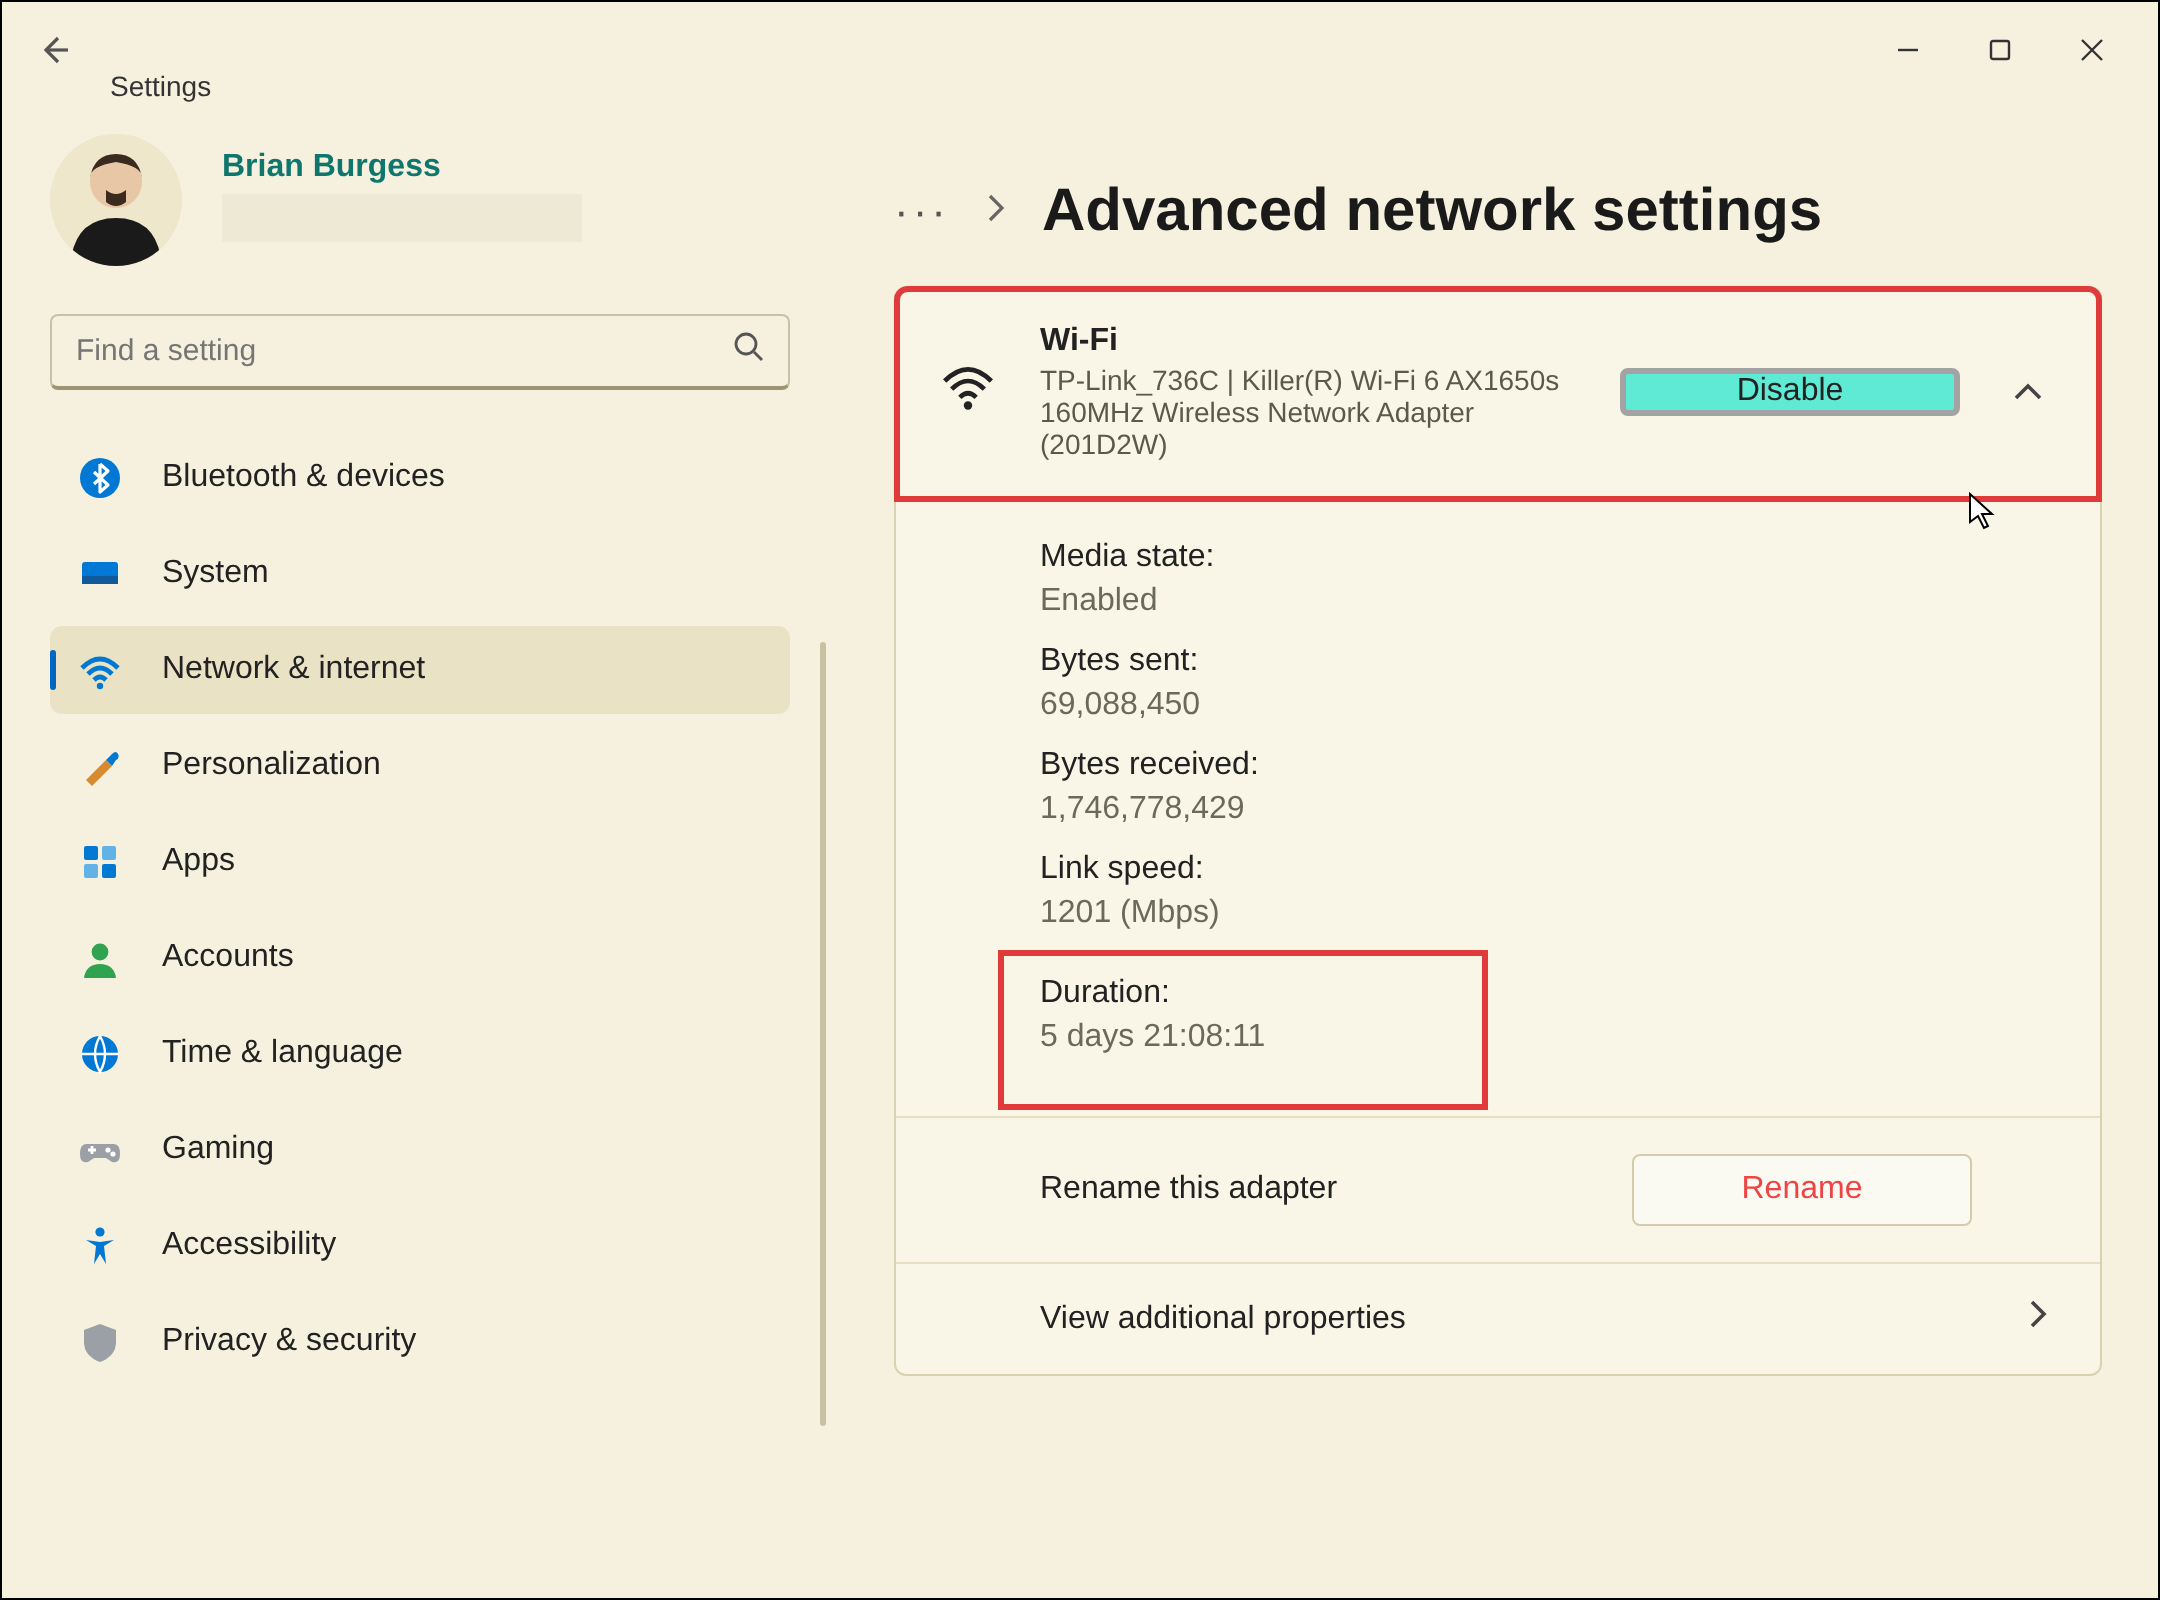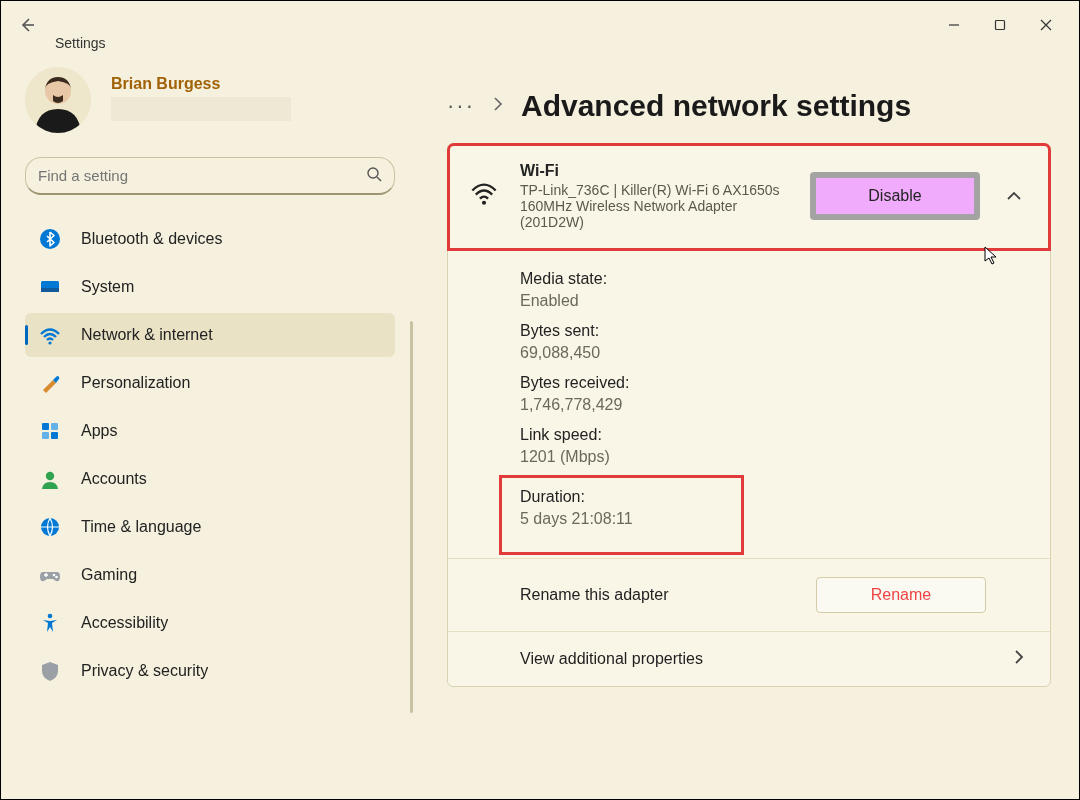--- a/index.html
+++ b/index.html
@@ -19,25 +19,25 @@
   .sidebar { width:418px; padding:18px 10px 0 24px; position:relative; }
   .content { flex:1; padding:0 28px 0 28px; }
 
   
   .profile { display:flex; align-items:center; gap:20px; margin-bottom:24px; }
   .avatar { width:66px; height:66px; border-radius:50%; background:#eee5c8; overflow:hidden; position:relative; }
   .avatar svg { width:100%; height:100%; }
   .avatar-face { fill:#e7c7a6; }
   .avatar-hair { fill:#3b2b1f; }
   .avatar-shirt { fill:#1a1a1a; }
-  .user-name { font-weight:700; font-size:16px; color:#a16207; }
+  .user-name { font-weight:700; font-size:16px; color:#0f766e; }
   .user-email { display:inline-block; width:180px; height:24px; background:#eee9d4; margin-top:4px; }
 
   
-  .search { display:flex; align-items:center; border:1px solid #c9c2a2; border-bottom:2px solid #9e9471; border-radius:16px; height:38px; padding:0 12px; width:370px; margin-bottom:22px; }
+  .search { display:flex; align-items:center; border:1px solid #c9c2a2; border-bottom:2px solid #9e9471; border-radius:4px; height:38px; padding:0 12px; width:370px; margin-bottom:22px; }
   .search input { flex:1; border:none; outline:none; background:transparent; font-size:15px; color:#444; }
   .search .search-ico { color:#555; }
 
   
   .nav { display:flex; flex-direction:column; gap:4px; width:370px; }
   .nav-item { display:flex; align-items:center; gap:20px; height:44px; padding:0 14px; border-radius:6px; font-size:16px; color:#222; position:relative; }
   .nav-item.active { background:#e9e2c5; }
   .nav-item.active::before { content:""; position:absolute; left:0; top:12px; bottom:12px; width:3px; background:#0067c0; border-radius:2px; }
   .nav-ico { width:22px; height:22px; display:flex; align-items:center; justify-content:center; }
   .nav-ico svg { width:22px; height:22px; }
@@ -50,21 +50,21 @@
   .chev { color:#666; }
   .page-title { font-size:30px; font-weight:600; color:#1a1a1a; }
 
   
   .card { background:#faf6e7; border:1px solid #d9d2b0; border-radius:6px; }
   .card-top { display:flex; align-items:center; gap:22px; padding:18px 24px 20px 22px; outline:3px solid #e13a3a; outline-offset:-2px; border-top-left-radius:6px; border-top-right-radius:6px; }
   .wifi-ico { color:#222; }
   .adapter { flex:1; min-width:0; }
   .adapter-title { font-weight:600; font-size:16px; }
   .adapter-sub { font-size:14px; color:#5a5a4a; margin-top:2px; }
-  .disable-btn { background:#f0abfc; border:6px solid #a3a3a3; border-radius:4px; height:48px; width:170px; font-size:16px; color:#222; }
+  .disable-btn { background:#5eead4; border:3px solid #a3a3a3; border-radius:4px; height:24px; width:170px; font-size:16px; color:#222; }
   .chev-btn { width:24px; height:24px; display:flex; align-items:center; justify-content:center; color:#444; }
   .cursor { position:absolute; width:14px; height:20px; pointer-events:none; }
 
   .card-body { padding:16px 24px 6px 72px; }
   .stat-lbl { font-size:16px; color:#222; margin-top:4px; }
   .stat-val { font-size:16px; color:#6a6a5a; margin:4px 0 12px 0; }
   .duration-box { outline:3px solid #e13a3a; display:inline-block; padding:6px 108px 12px 0; margin-left:-18px; padding-left:18px; }
   .duration-box .stat-val { margin-bottom:12px; }
 
   .row-action { display:flex; align-items:center; padding:18px 24px 18px 72px; border-top:1px solid #e6dfc1; }

